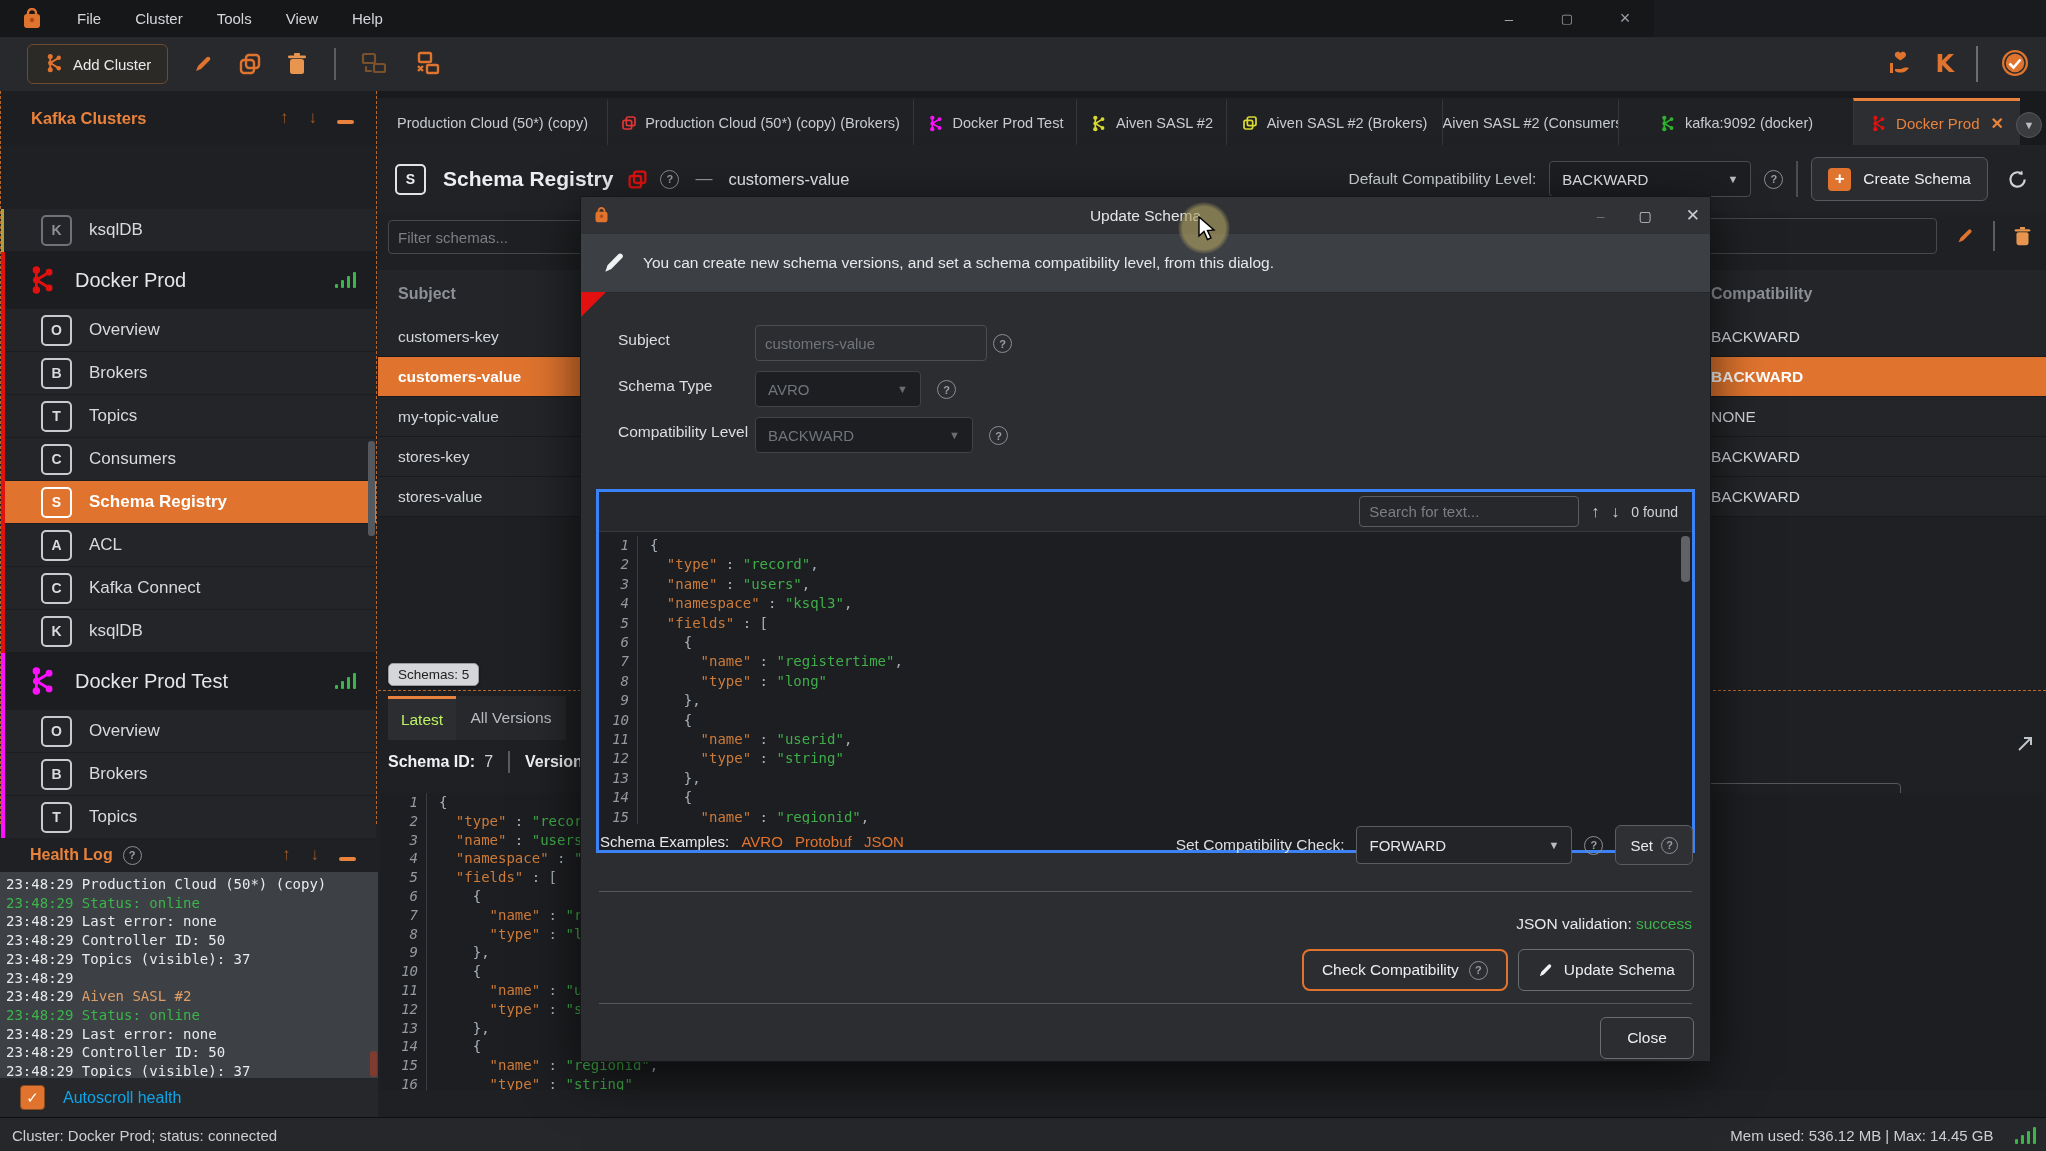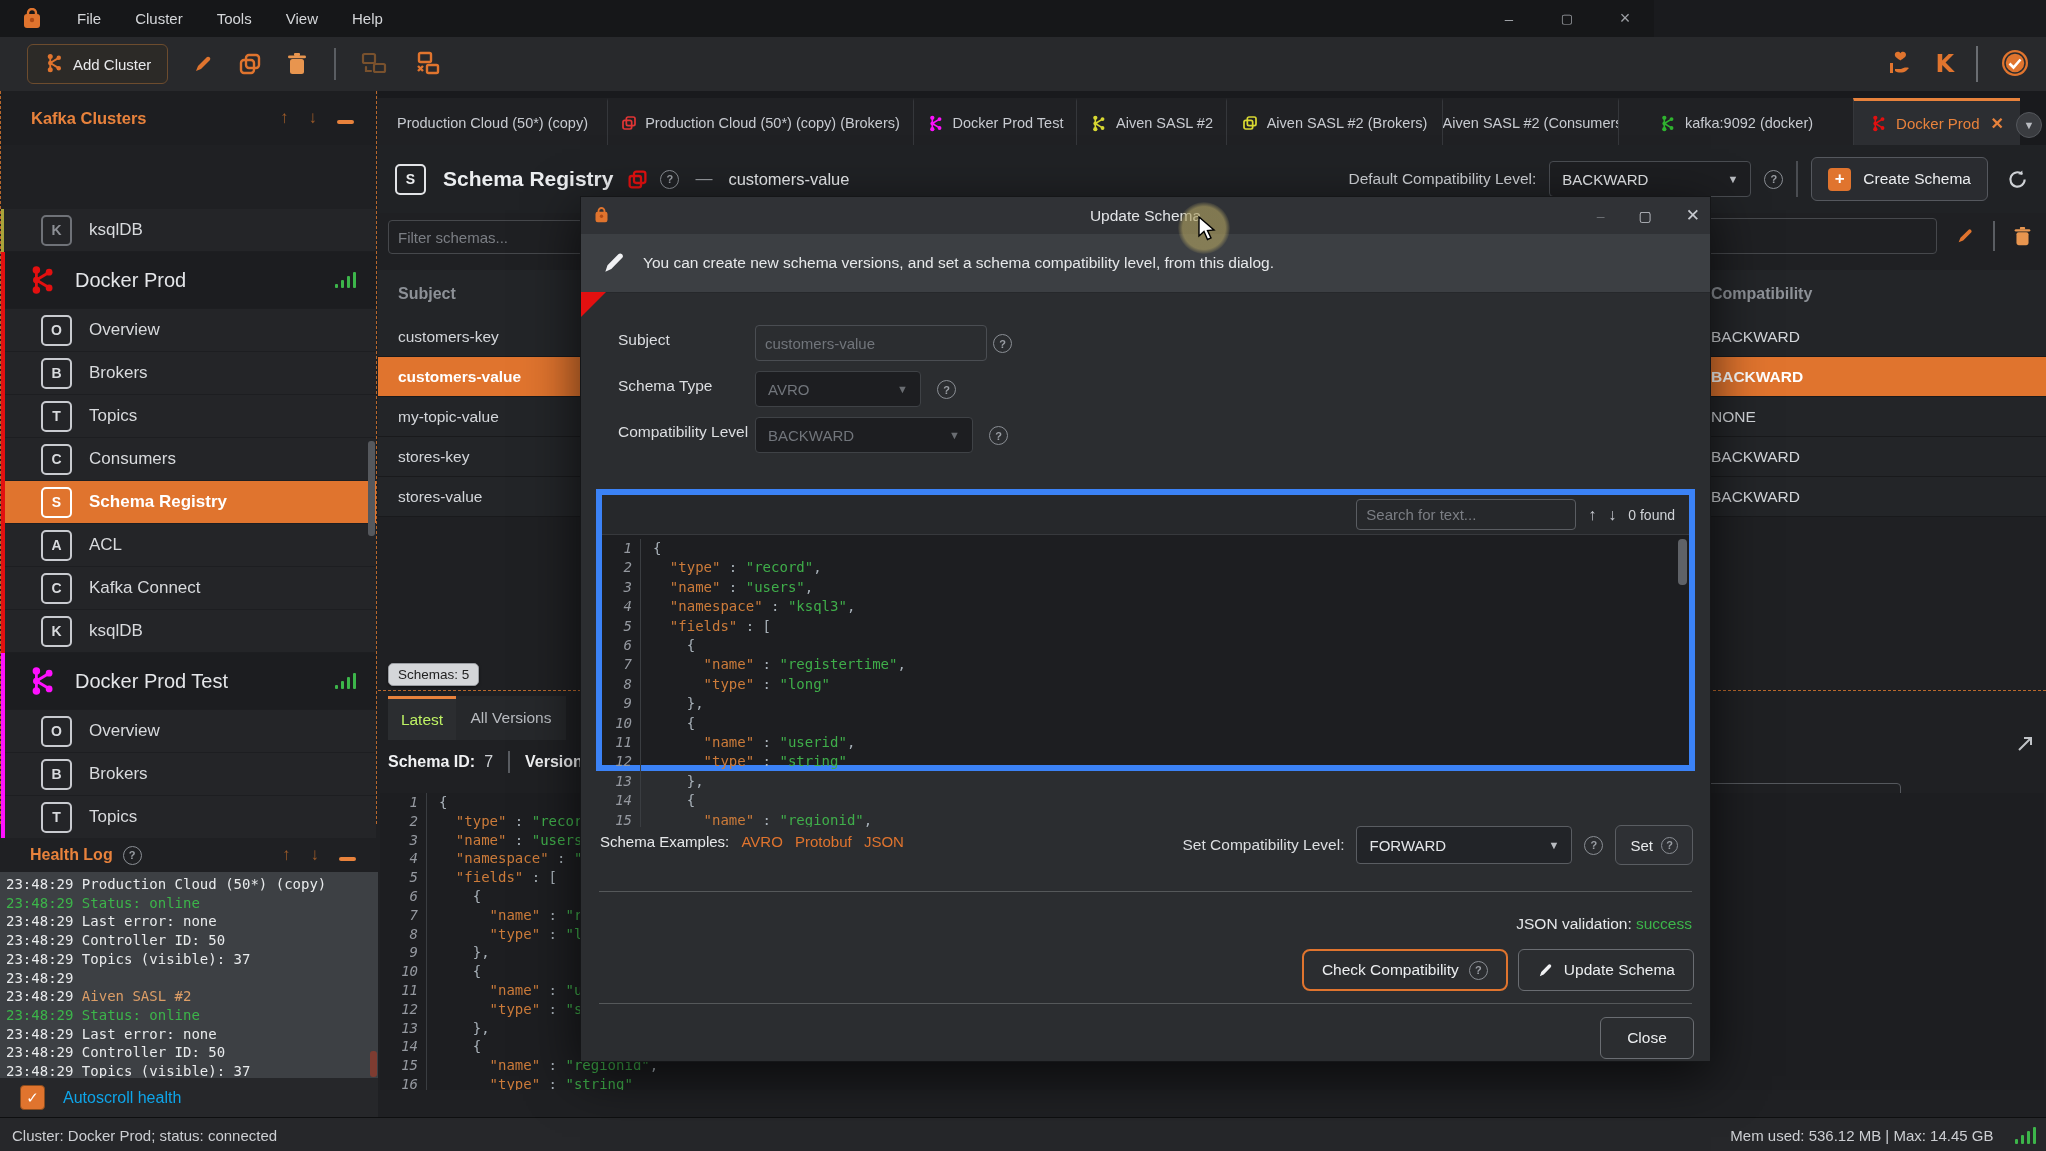--- a/index.html
+++ b/index.html
@@ -119,21 +119,21 @@
   #dlg-titlebar{position:absolute;left:0;top:0;width:100%;height:37px;background:#303236;border-bottom:1px solid #202124;
                 display:flex;align-items:center;}
   #dlg-title{position:absolute;left:0;right:0;text-align:center;font-size:15.5px;color:#e2e4e7;}
   #dlg-ctl{position:absolute;right:10px;top:0;height:37px;display:flex;align-items:center;gap:34px;color:#c7cad0;font-size:14px;}
   #dlg-banner{position:absolute;left:0;top:37px;width:100%;height:58px;background:#3c3f43;border-bottom:1px solid #26282b;
               display:flex;align-items:center;color:#e6e8ea;font-size:15.5px;}
   #dlg-fold{position:absolute;left:0;top:95px;width:0;height:0;border-top:25px solid #e31010;border-right:25px solid transparent;}
   .fieldlabel{position:absolute;left:37px;font-size:15.5px;color:#dcdee1;}
   .dim{color:#71757b;}
   .dimdrop{border-color:#3f4246;color:#71757b;}
-  #dlg-editor{position:absolute;left:15px;top:292px;width:1099px;height:282px;border:6px solid #3b82f6;background:#1d1e21;box-sizing:border-box;}
+  #dlg-editor{position:absolute;left:15px;top:292px;width:1099px;height:364px;border:3px solid #3b82f6;background:#1d1e21;box-sizing:border-box;}
   #dlg-edtoolbar{position:absolute;left:0;top:0;width:100%;height:40px;background:#26282b;border-bottom:1px solid #37393d;
                  display:flex;align-items:center;justify-content:flex-end;gap:12px;padding-right:14px;box-sizing:border-box;}
   #dlg-search{width:200px;height:29px;border-color:#5a5d62;}
   #dlg-code{position:absolute;left:0;top:40px;width:100%;height:288px;overflow:hidden;padding-top:4px;}
   #dlg-code .codeline{line-height:19.4px;}
   #dlg-code .lnum{width:30px;}
   #dlg-scroll{position:absolute;right:2px;top:44px;width:9px;height:46px;background:#5f6267;border-radius:4px;}
   #dlg-examples{position:absolute;left:19px;top:636px;font-size:15px;color:#e6e8ea;}
   #dlg-examples .lnk{color:#e0742e;margin-left:8px;}
   #dlg-setrow{position:absolute;right:17px;top:628px;display:flex;align-items:center;gap:12px;}
@@ -700,21 +700,21 @@
       <div id="dlg-scroll"></div>
     </div>
 
     <div id="dlg-examples">
       <span>Schema Examples:</span>
       <span class="lnk">AVRO</span>
       <span class="lnk">Protobuf</span>
       <span class="lnk">JSON</span>
     </div>
     <div id="dlg-setrow">
-      <span style="font-size:15.5px;color:#dcdee1">Set Compatibility Level:</span>
+      <span style="font-size:15.5px;color:#dcdee1">Set Compatibility Check:</span>
       <div class="dropdown" style="width:216px;height:38px;background:#222428;border-color:#5a5d62">
         <span>FORWARD</span>
         <span class="caret">▼</span>
       </div>
       <span class="qmark">?</span>
       <div id="setbtn">
         <span>Set</span>
         <span class="qmark" style="width:15px;height:15px">?</span>
       </div>
     </div>

